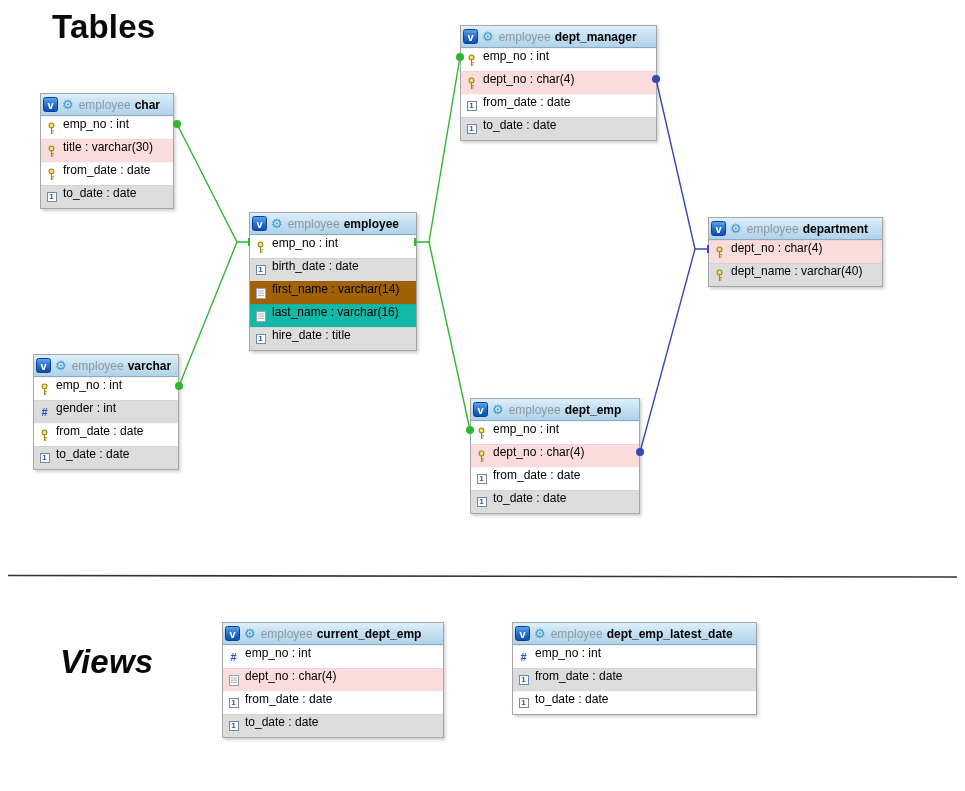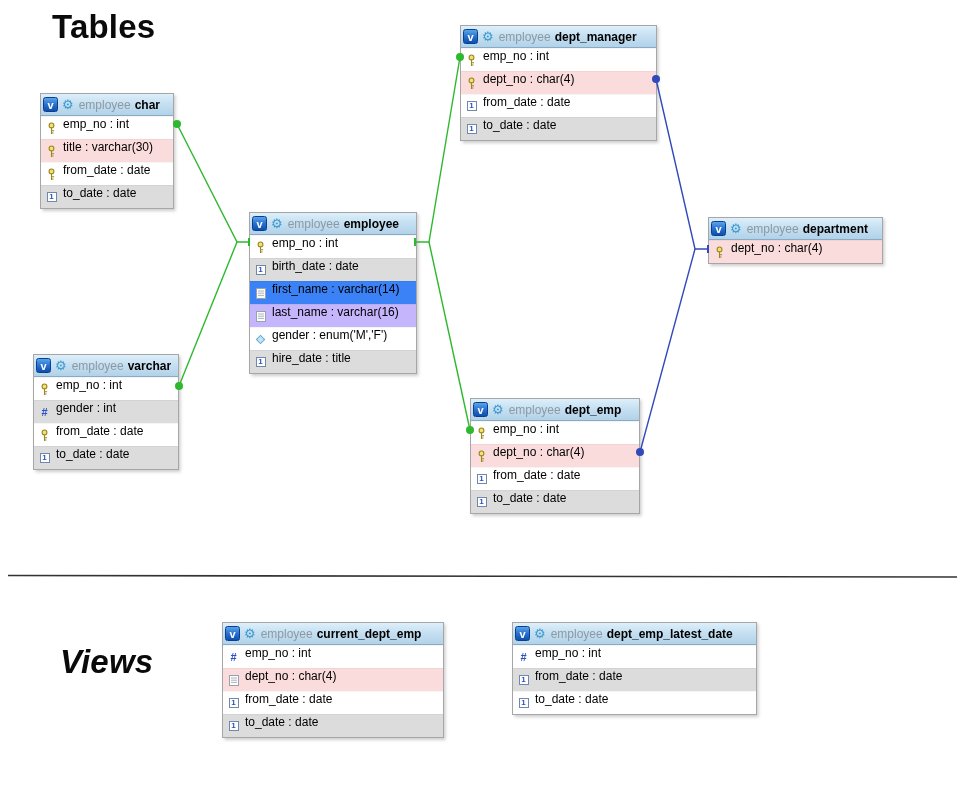--- a/index.html
+++ b/index.html
@@ -153,46 +153,38 @@
             </svg>
           </span>
           <span class="coltext">emp_no : int</span>
         </div>
         <div class="erow" style="background: rgb(220, 220, 220);">
           <span class="cicon">
             <span class="box-icon">1</span>
           </span>
           <span class="coltext">birth_date : date</span>
         </div>
-        <div class="erow" style="background: #3b82f6;">
+        <div class="erow" style="background: #a16207;">
           <span class="cicon">
             <svg width="10" height="11" viewBox="0 0 10 11">
               <rect x="0.5" y="0.5" width="9" height="10" fill="#fdfdfd" stroke="#98a2aa"></rect>
               <path d="M2 3 H8 M2 5.2 H8 M2 7.4 H8" stroke="#aab4bc" stroke-width="1"></path>
             </svg>
           </span>
           <span class="coltext">first_name : varchar(14)</span>
         </div>
-        <div class="erow" style="background: #c4b5fd;">
+        <div class="erow" style="background: #14b8a6;">
           <span class="cicon">
             <svg width="10" height="11" viewBox="0 0 10 11">
               <rect x="0.5" y="0.5" width="9" height="10" fill="#fdfdfd" stroke="#98a2aa"></rect>
               <path d="M2 3 H8 M2 5.2 H8 M2 7.4 H8" stroke="#aab4bc" stroke-width="1"></path>
             </svg>
           </span>
           <span class="coltext">last_name : varchar(16)</span>
         </div>
-        <div class="erow" style="background: rgb(255, 255, 255);">
-          <span class="cicon">
-            <svg width="11" height="11" viewBox="0 0 11 11">
-              <rect x="2.6" y="2.6" width="5.8" height="5.8" transform="rotate(45 5.5 5.5)" fill="#c2e6f4" stroke="#66a8cc" stroke-width="1"></rect>
-            </svg>
-          </span>
-          <span class="coltext">gender : enum('M','F')</span>
-        </div>
         <div class="erow" style="background: rgb(220, 220, 220);">
           <span class="cicon">
             <span class="box-icon">1</span>
           </span>
           <span class="coltext">hire_date : title</span>
         </div>
       </div>
       <div class="entity" style="left: 33px; top: 354px; width: 144px;">
         <div class="ehead">
           <span class="vbadge">v</span>
@@ -277,20 +269,29 @@
           <span class="tname">department</span>
         </div>
         <div class="erow" style="background: rgb(251, 220, 220);">
           <span class="cicon">
             <svg width="11" height="13" viewBox="0 0 11 13">
               <circle cx="5.5" cy="3.4" r="2.4" fill="#f2e070" stroke="#9c861e" stroke-width="1.1"></circle>
               <path d="M5.5 5.8 V12 M5.5 8.7 H8.1 M5.5 11 H7.5" stroke="#9c861e" stroke-width="1.1" fill="none"></path>
             </svg>
           </span>
           <span class="coltext">dept_no : char(4)</span>
+        </div>
+        <div class="erow" style="background: rgb(220, 220, 220);">
+          <span class="cicon">
+            <svg width="11" height="13" viewBox="0 0 11 13">
+              <circle cx="5.5" cy="3.4" r="2.4" fill="#f2e070" stroke="#9c861e" stroke-width="1.1"></circle>
+              <path d="M5.5 5.8 V12 M5.5 8.7 H8.1 M5.5 11 H7.5" stroke="#9c861e" stroke-width="1.1" fill="none"></path>
+            </svg>
+          </span>
+          <span class="coltext">dept_name : varchar(40)</span>
         </div>
       </div>
       <div class="entity" style="left: 222px; top: 622px; width: 220px;">
         <div class="ehead">
           <span class="vbadge">v</span>
           <span class="gear">⚙</span>
           <span class="schema">employee</span>
           <span class="tname">current_dept_emp</span>
         </div>
         <div class="erow" style="background: rgb(255, 255, 255);">

